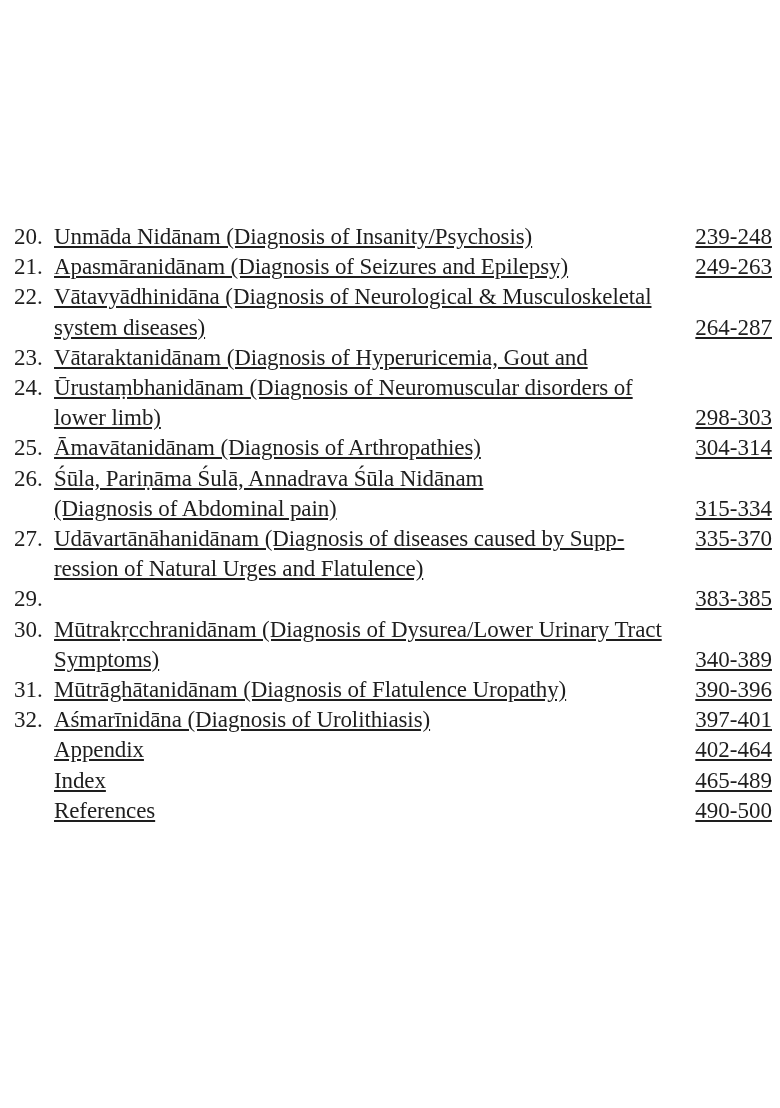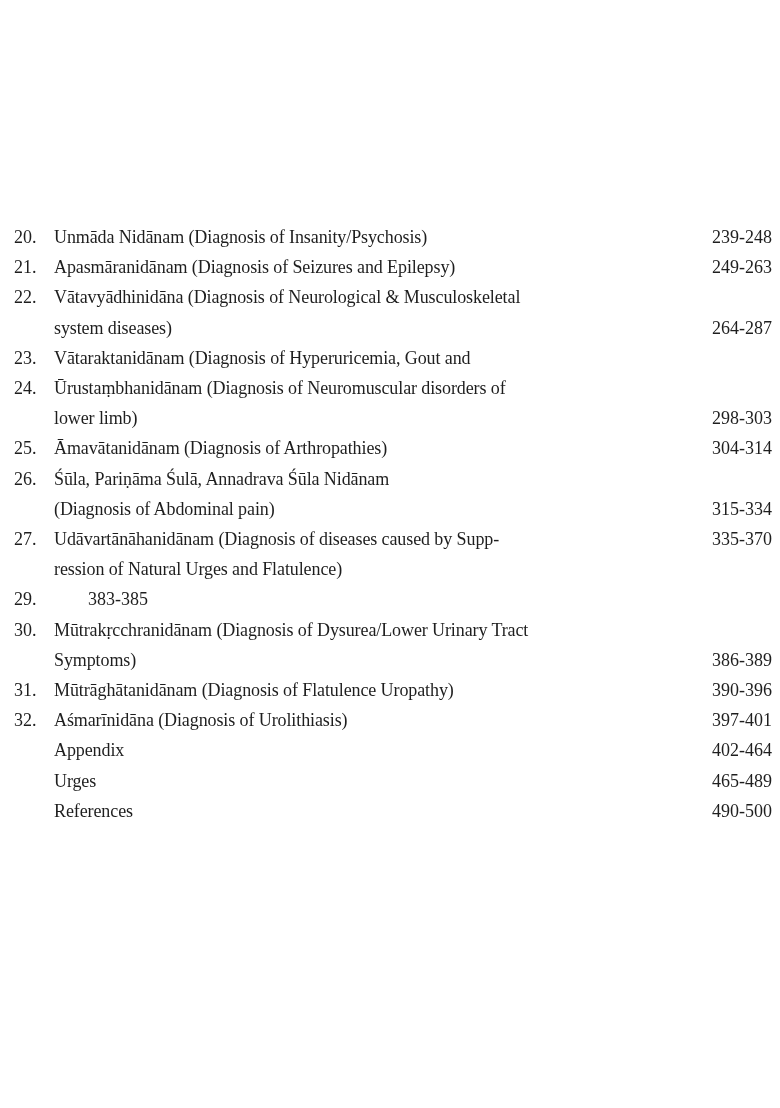--- a/index.html
+++ b/index.html
@@ -13,44 +13,45 @@
       position: relative;
       overflow: hidden;
       font-family: "Liberation Serif", "DejaVu Serif", serif;
       color: #1e1e1e;
     }
     .toc {
       position: absolute;
       top: 222px;
       left: 14px;
       width: 758px;
-      font-size: 18px;
+      font-size: 23px;
       line-height: 30.2px;
     }
     .entry {
       display: flex;
       align-items: flex-start;
       margin: 0;
     }
     .num {
       width: 40px;
       flex: 0 0 40px;
       text-align: left;
       white-space: nowrap;
     }
     .body {
       flex: 1 1 auto;
       display: flex;
       flex-direction: column;
     }
     .line {
       display: flex;
-      justify-content: space-between;
+      justify-content: flex-end;
       align-items: baseline;
       white-space: nowrap;
+      text-decoration: underline;
     }
     .line .txt {
       flex: 1 1 auto;
       white-space: nowrap;
       letter-spacing: -0.1px;
     }
     .line .pages {
       flex: 0 0 auto;
       text-align: right;
       padding-left: 12px;
@@ -159,21 +160,21 @@
     </div>
     <div class="entry">
       <span class="num">30.</span>
       <div class="body">
         <div class="line">
           <span class="txt">Mūtrakṛcchranidānam (Diagnosis of Dysurea/Lower Urinary Tract</span>
           <span class="pages"></span>
         </div>
         <div class="line">
           <span class="txt">Symptoms)</span>
-          <span class="pages">386-389</span>
+          <span class="pages">340-389</span>
         </div>
       </div>
     </div>
     <div class="entry">
       <span class="num">31.</span>
       <div class="body">
         <div class="line">
           <span class="txt">Mūtrāghātanidānam (Diagnosis of Flatulence Uropathy)</span>
           <span class="pages">390-396</span>
         </div>
@@ -194,21 +195,21 @@
         <div class="line">
           <span class="txt">Appendix</span>
           <span class="pages">402-464</span>
         </div>
       </div>
     </div>
     <div class="entry">
       <span class="num"></span>
       <div class="body">
         <div class="line">
-          <span class="txt">Urges</span>
+          <span class="txt">Index</span>
           <span class="pages">465-489</span>
         </div>
       </div>
     </div>
     <div class="entry">
       <span class="num"></span>
       <div class="body">
         <div class="line">
           <span class="txt">References</span>
           <span class="pages">490-500</span>

